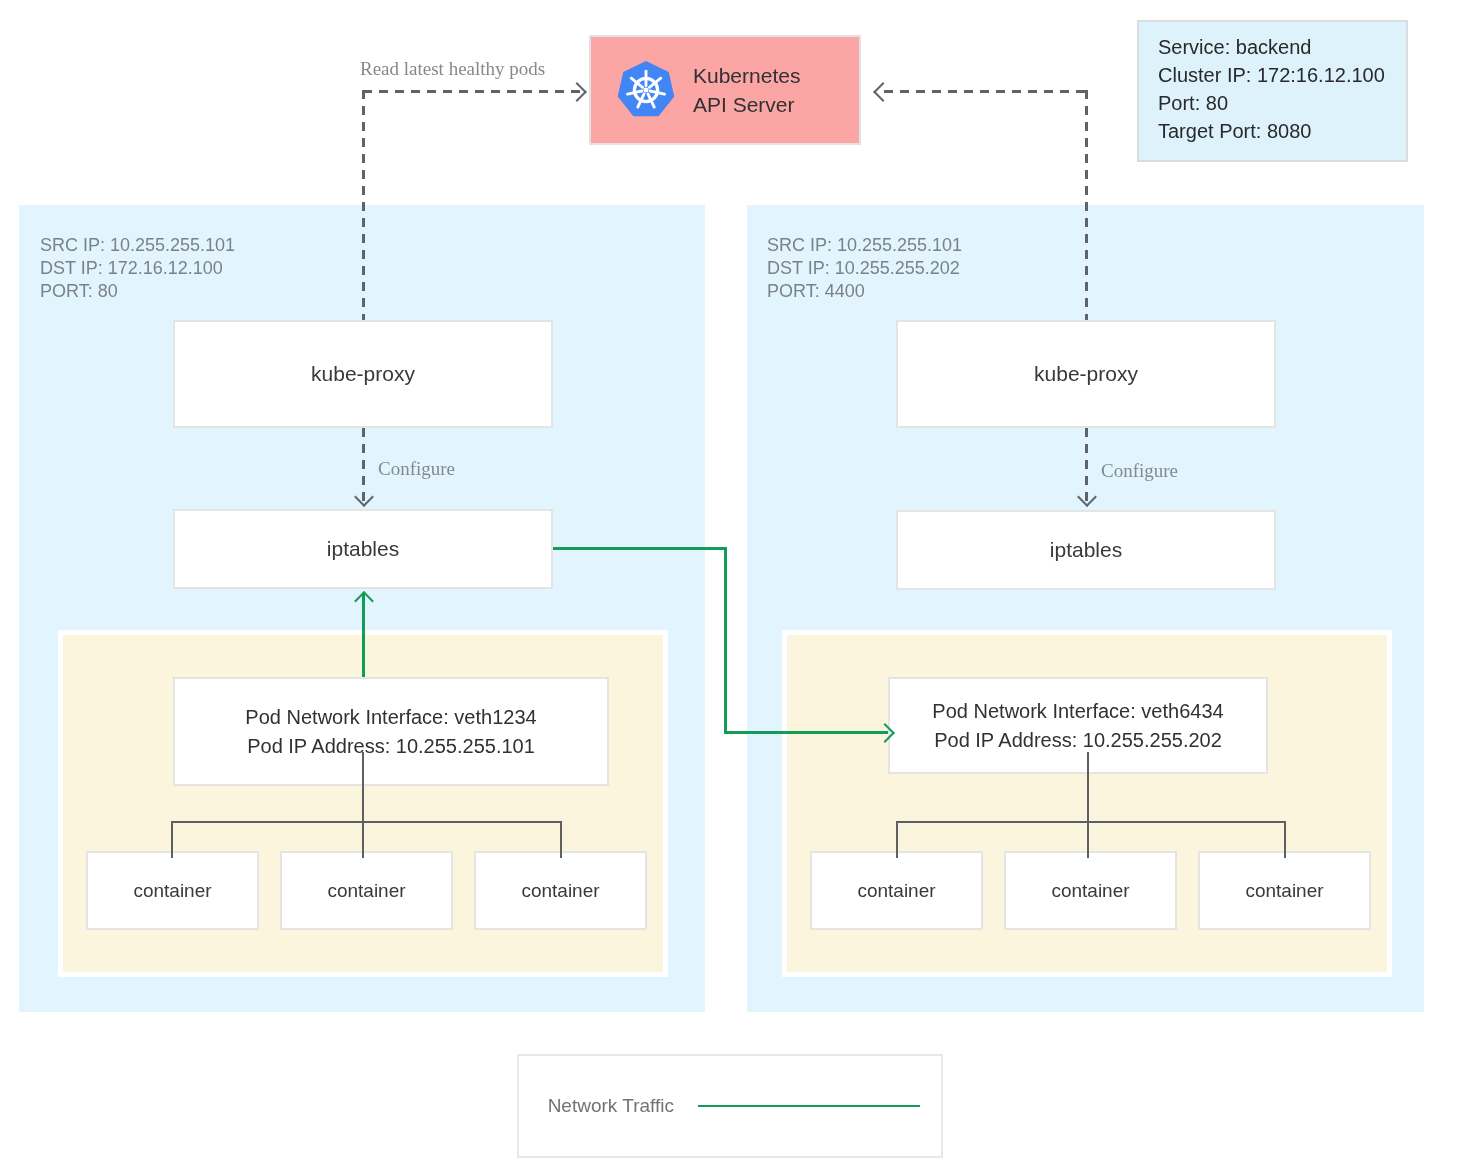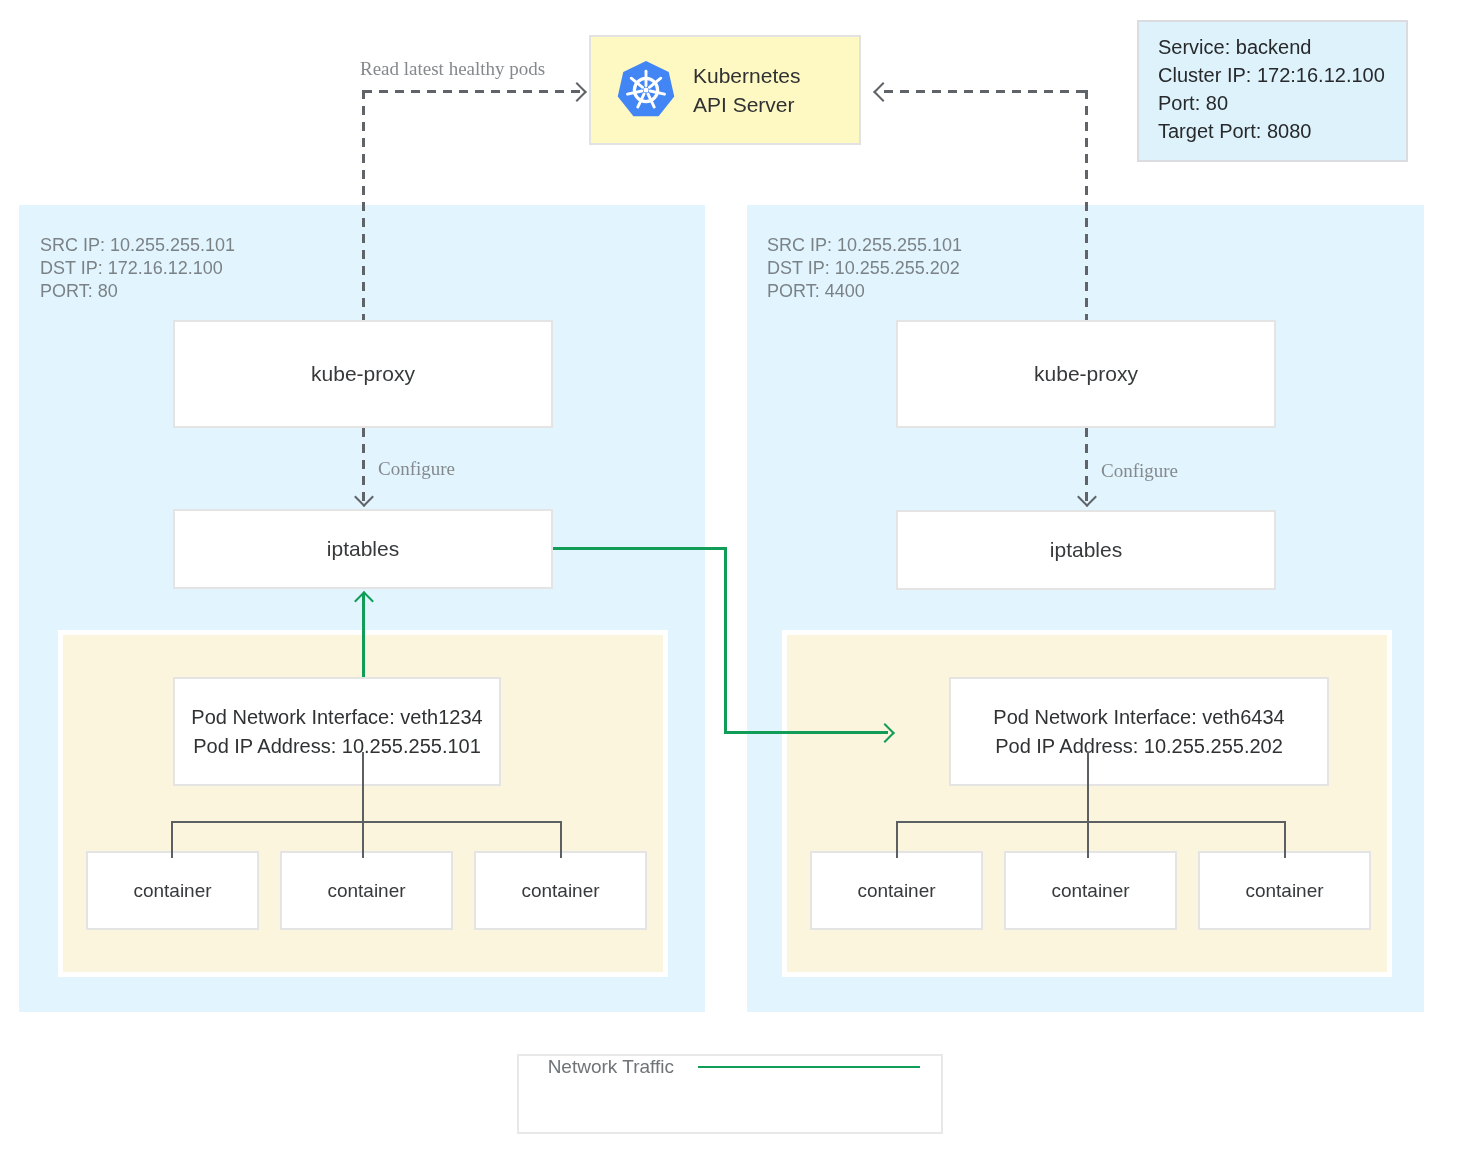--- a/index.html
+++ b/index.html
@@ -28,32 +28,32 @@
   .hdark{position:absolute;height:2px;background:#5c6063;z-index:3;}
   .vdark{position:absolute;width:2px;background:#5c6063;z-index:3;}
   .chev{position:absolute;width:12px;height:12px;z-index:4;
     border-top:2.5px solid #606468;border-right:2.5px solid #606468;}
   .chev.right{transform:rotate(45deg);}
   .chev.left{transform:rotate(225deg);}
   .chev.down{transform:rotate(135deg);}
   .chev.up{transform:rotate(-45deg);}
   .chev.green{border-color:#119c58;}
   
-  .api-box{position:absolute;left:589px;top:35px;width:272px;height:110px;background:#fef9c3;
+  .api-box{position:absolute;left:589px;top:35px;width:272px;height:110px;background:#fca5a5;
     border:2px solid #e2e2e2;display:flex;align-items:center;z-index:2;box-sizing:border-box;}
   .api-text{font-size:21px;line-height:29px;color:#2f3133;margin-left:16px;}
   .k8s-logo{margin-left:24px;flex:0 0 auto;}
   
   .service-box{position:absolute;left:1137px;top:20px;width:271px;height:142px;
     background:#def2fc;border:2px solid #dadce0;box-sizing:border-box;
     padding:11px 0 0 19px;font-size:20px;line-height:28px;color:#27292b;z-index:2;}
   
-  .legend{position:absolute;left:517px;top:1054px;width:426px;height:80px;background:#fff;
+  .legend{position:absolute;left:517px;top:1054px;width:426px;height:104px;background:#fff;
     border:2px solid #e8e8e8;box-sizing:border-box;z-index:2;
-    display:flex;flex-direction:column;justify-content:space-between;gap:3px;}
+    display:flex;flex-direction:column;justify-content:center;gap:3px;}
   .legend-row{display:flex;align-items:center;}
   .legend-label{width:155px;text-align:right;font-size:19px;color:#6e7478;flex:0 0 auto;}
   .legend-line{margin-left:24px;width:222px;flex:0 0 auto;}
   .legend-line.solid{height:2.5px;background:#119c58;}
   .legend-line.dashed{height:2.5px;
     background:repeating-linear-gradient(90deg,#606468 0 9px,transparent 9px 16px);}
 </style>
 </head>
 <body>
 
@@ -111,27 +111,27 @@
     <span class="box-label">kube-proxy</span>
   </div>
 
   <div class="box" style="left:173px;top:509px;width:380px;height:80px;">
     <span class="box-label">iptables</span>
   </div>
   <div class="box" style="left:896px;top:510px;width:380px;height:80px;">
     <span class="box-label">iptables</span>
   </div>
 
-  <div class="box" style="left:173px;top:677px;width:328px;height:109px;">
+  <div class="box" style="left:173px;top:677px;width:436px;height:109px;">
     <div class="iface-text">
       <div>Pod Network Interface: veth1234</div>
       <div>Pod IP Address: 10.255.255.101</div>
     </div>
   </div>
-  <div class="box" style="left:949px;top:677px;width:380px;height:109px;">
+  <div class="box" style="left:888px;top:677px;width:380px;height:97px;">
     <div class="iface-text">
       <div>Pod Network Interface: veth6434</div>
       <div>Pod IP Address: 10.255.255.202</div>
     </div>
   </div>
 
   <div class="box" style="left:86px;top:851px;width:173px;height:79px;">
     <span class="container-label">container</span>
   </div>
   <div class="box" style="left:280px;top:851px;width:173px;height:79px;">

